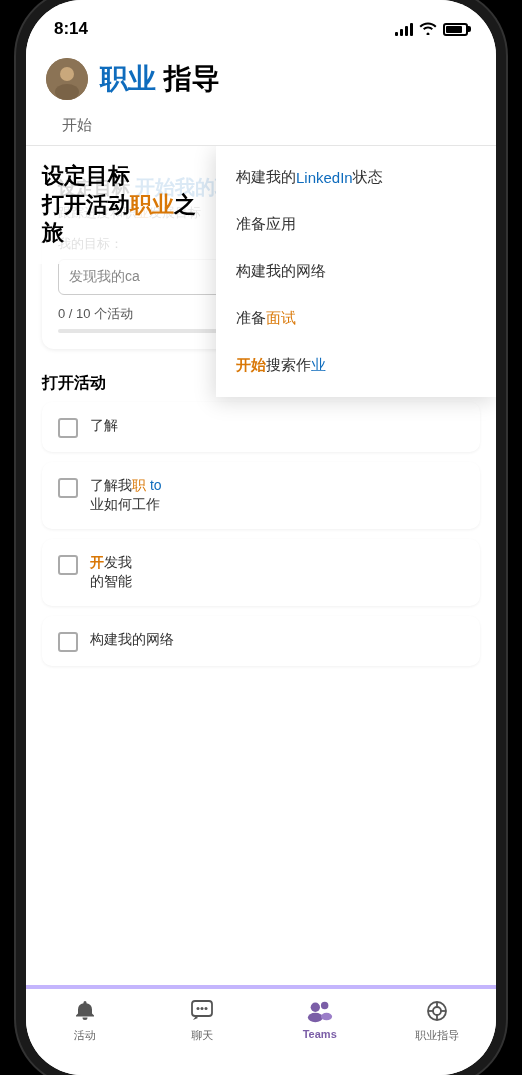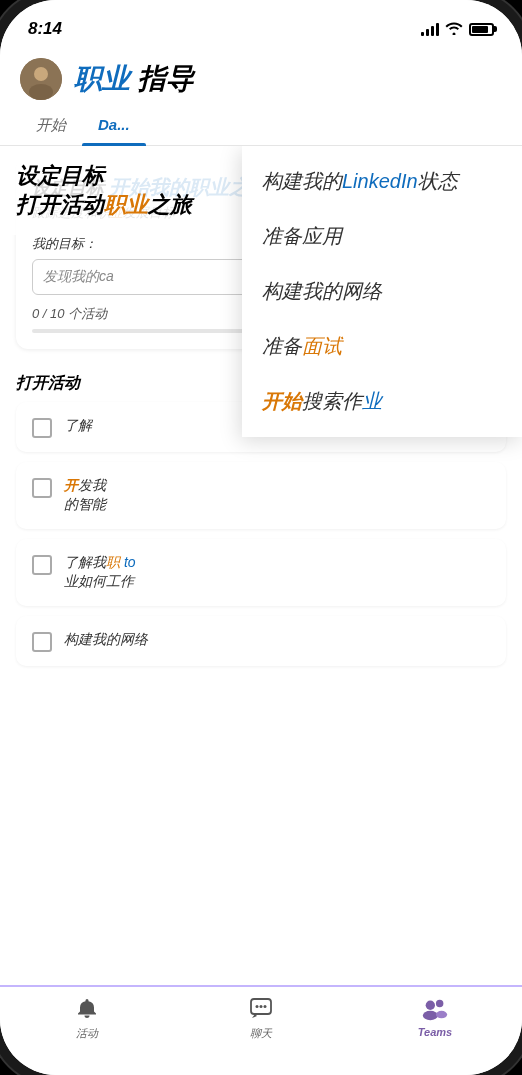--- a/index.html
+++ b/index.html
@@ -7,28 +7,27 @@
     body {
       background: #000;
       display: flex;
       justify-content: center;
       align-items: center;
       min-height: 100vh;
       font-family: -apple-system, 'PingFang SC', 'Helvetica Neue', Arial, sans-serif;
     }
 
     .phone-frame {
-      width: 522px;
+      width: 470px;
       height: 1075px;
       background: #fff;
       border-radius: 56px;
       overflow: hidden;
       position: relative;
       box-shadow: 0 0 0 10px #1a1a1a, 0 0 0 12px #333;
-      font-style: italic;
     }
 
     
     .status-bar {
       display: flex;
       justify-content: space-between;
       align-items: center;
       padding: 14px 28px 6px 28px;
       background: #fff;
       height: 50px;
@@ -267,39 +266,39 @@
       right: 0;
       width: 280px;
       background: #fff;
       box-shadow: -2px 4px 20px rgba(0,0,0,0.15);
       z-index: 20;
       padding: 8px 0;
     }
 
     .dropdown-item {
       padding: 14px 20px;
-      font-size: 20px;
+      font-size: 15px;
       color: #333;
       cursor: pointer;
       display: flex;
       align-items: center;
     }
 
     .dropdown-item .orange { color: #D97706; }
     .dropdown-item .bold { font-weight: 700; }
 
     
     .bottom-nav {
       position: absolute;
       bottom: 0;
       left: 0;
       right: 0;
       height: 90px;
       background: #fff;
-      border-top: 2px solid #c4b5fd;
+      border-top: 4px solid #c4b5fd;
       display: flex;
       align-items: flex-start;
       padding-top: 8px;
     }
 
     .nav-item {
       flex: 1;
       display: flex;
       flex-direction: column;
       align-items: center;
@@ -390,23 +389,20 @@
     <div class="header-title">
       <span class="highlight">职业</span>
       <span>指导</span>
     </div>
   </div>
 
   <div class="tabs">
     <div class="tab">
       <span>开始</span>
     </div>
-    <div class="tab active">
-      <span>Da...</span>
-    </div>
   </div>
 
   <div class="scroll-area">
 
     <div class="goal-card">
       <div class="goal-title">
         <span>设定目标</span>
         <span class="orange bold" style="font-weight:800; font-size:20px;"> </span>
         <span class="blue bold" style="font-weight:800; font-size:20px; color:#0F6CBD;">开始我的职业之旅</span>
       </div>
@@ -426,30 +422,30 @@
     <div class="activity-card">
       <div class="checkbox"></div>
       <div class="activity-text">
         <span>了解</span>
       </div>
     </div>
 
     <div class="activity-card">
       <div class="checkbox"></div>
       <div class="activity-text">
-        <span class="orange bold" style="font-weight:700;">开</span><span>发我</span><br>
-        <span>的智能</span>
+        <span>了解我</span><span class="orange">职</span><span> </span><span class="blue">to</span><br>
+        <span>业如何工作</span>
       </div>
     </div>
 
     <div class="activity-card">
       <div class="checkbox"></div>
       <div class="activity-text">
-        <span>了解我</span><span class="orange">职</span><span> </span><span class="blue">to</span><br>
-        <span>业如何工作</span>
+        <span class="orange bold" style="font-weight:700;">开</span><span>发我</span><br>
+        <span>的智能</span>
       </div>
     </div>
 
     <div class="activity-card">
       <div class="checkbox"></div>
       <div class="activity-text">
         <span>构建我的网络</span>
       </div>
     </div>
 
@@ -525,17 +521,30 @@
         <svg width="30" height="26" viewBox="0 0 30 26" fill="none">
           <circle cx="20" cy="7" r="4" fill="#7B5EA7"></circle>
           <circle cx="10" cy="9" r="5" fill="#7B5EA7"></circle>
           <ellipse cx="10" cy="20" rx="8" ry="5" fill="#7B5EA7"></ellipse>
           <ellipse cx="22" cy="19" rx="6" ry="4" fill="#9B7EC8"></ellipse>
         </svg>
       </div>
       <span class="nav-label" style="color:#7B5EA7; font-weight:600;">Teams</span>
     </div>
 
+    <div class="nav-item">
+      <div class="nav-icon">
+        <svg width="26" height="26" viewBox="0 0 26 26" fill="none">
+          <circle cx="13" cy="13" r="9" stroke="#555" stroke-width="1.8" fill="none"></circle>
+          <circle cx="13" cy="13" r="4" stroke="#555" stroke-width="1.8" fill="none"></circle>
+          <line x1="13" y1="4" x2="13" y2="9" stroke="#555" stroke-width="1.8"></line>
+          <line x1="13" y1="17" x2="13" y2="22" stroke="#555" stroke-width="1.8"></line>
+          <line x1="4" y1="13" x2="9" y2="13" stroke="#555" stroke-width="1.8"></line>
+          <line x1="17" y1="13" x2="22" y2="13" stroke="#555" stroke-width="1.8"></line>
+        </svg>
+      </div>
+      <span class="nav-label">职业指导</span>
+    </div>
 
 
   </div>
 
 </div>
 
 </body></html>

